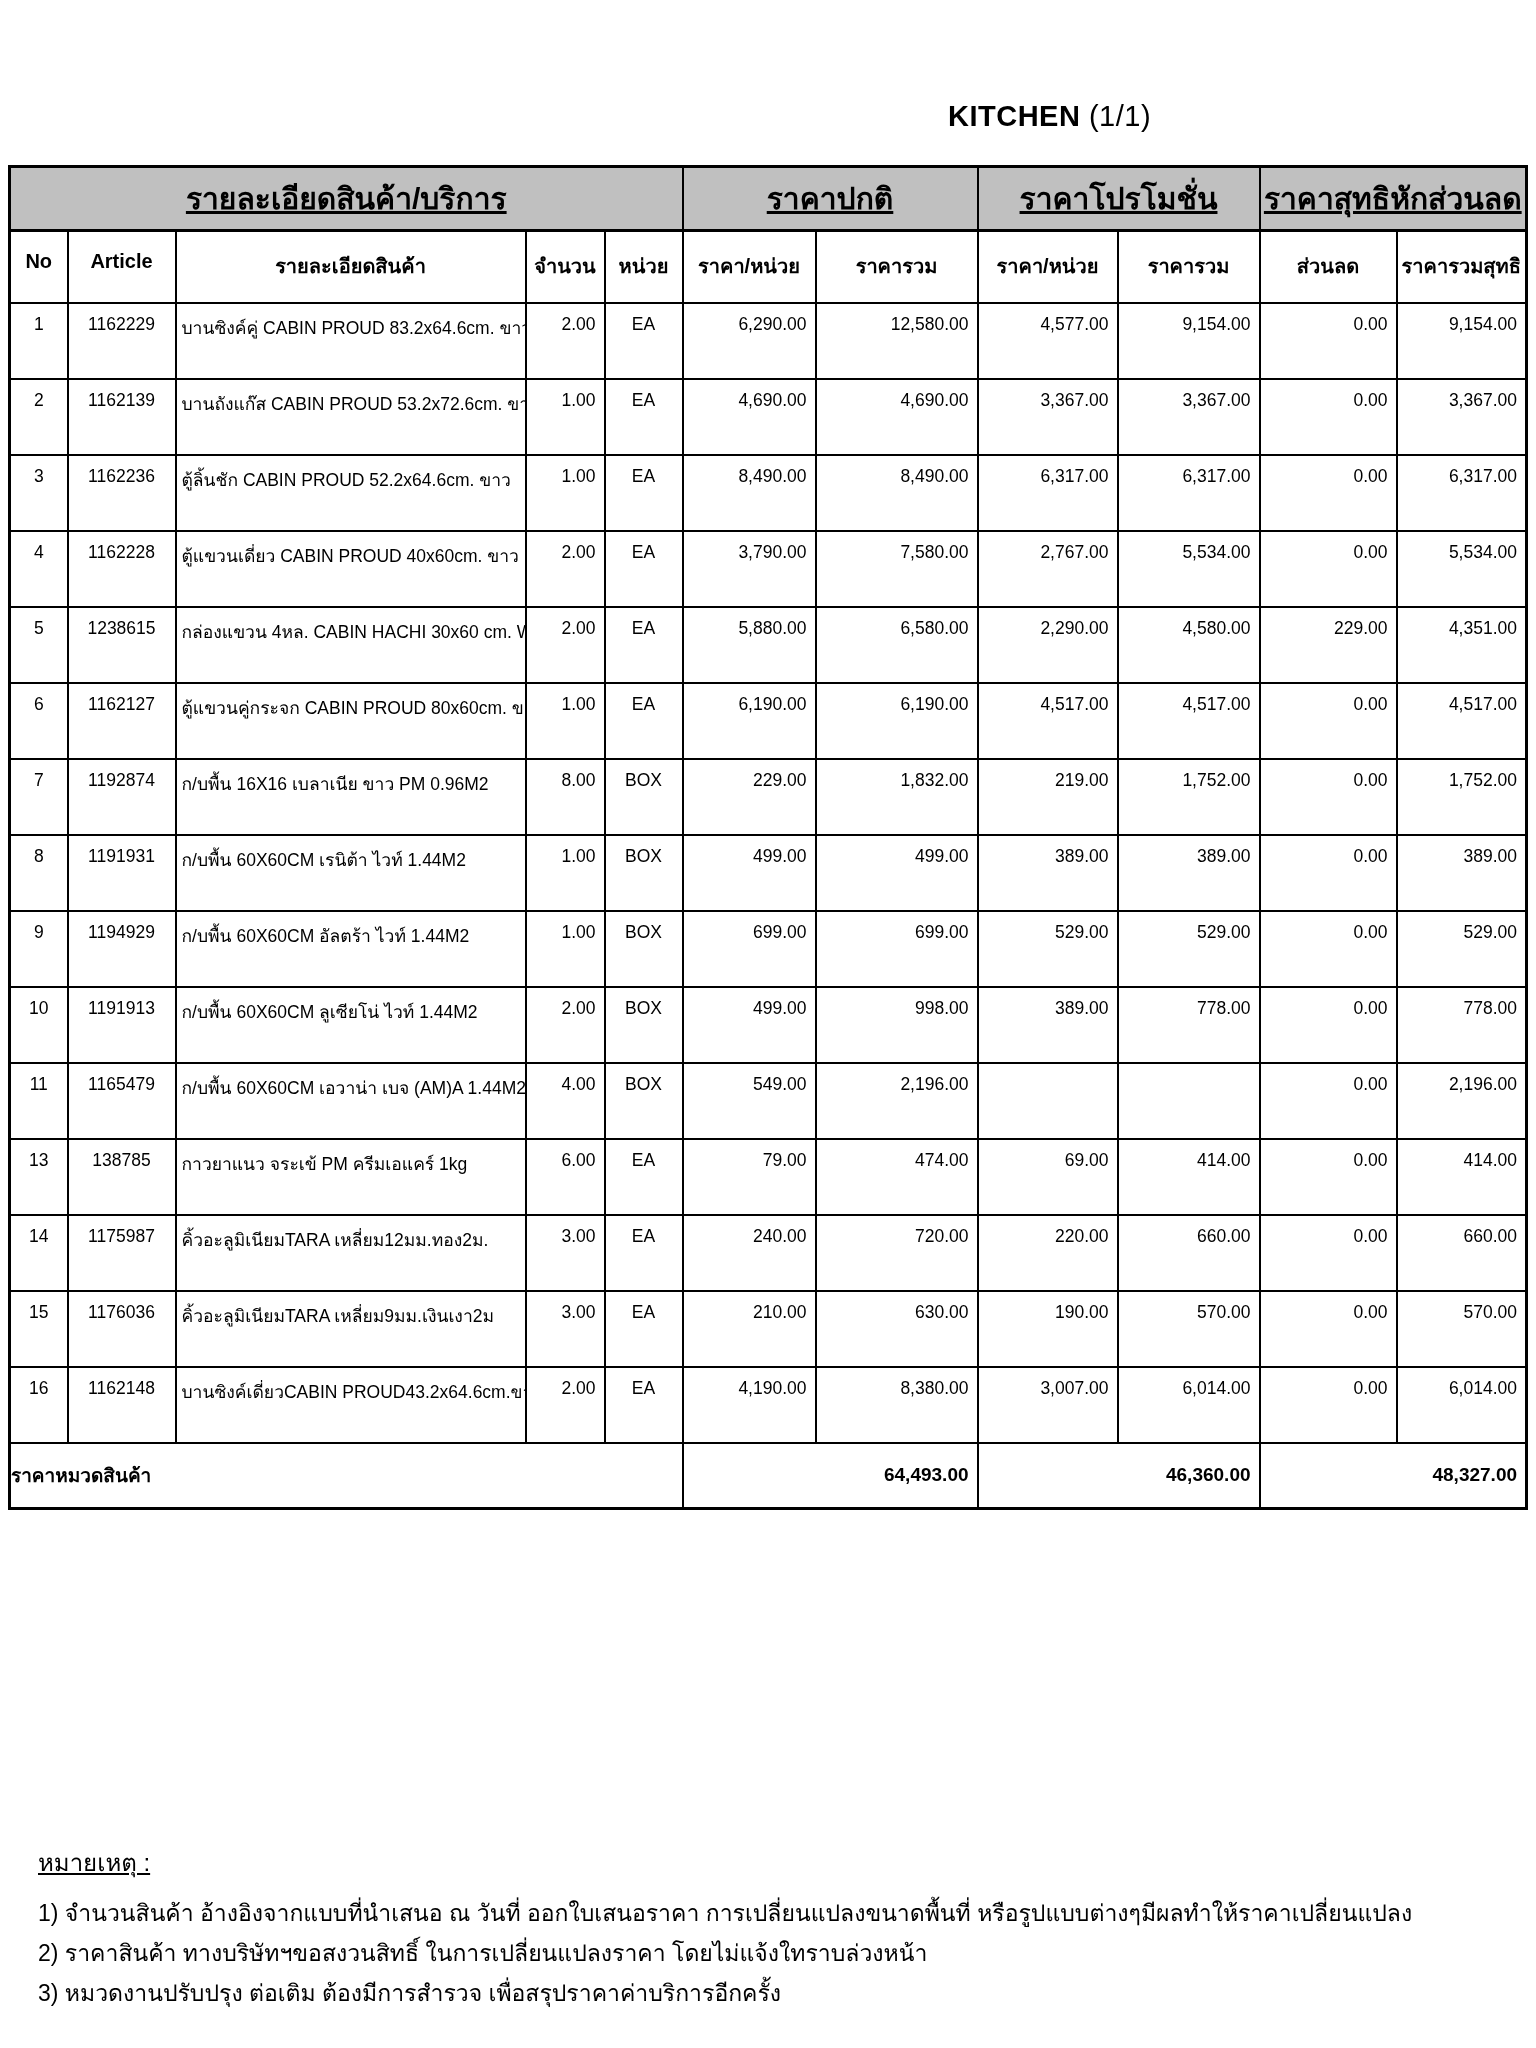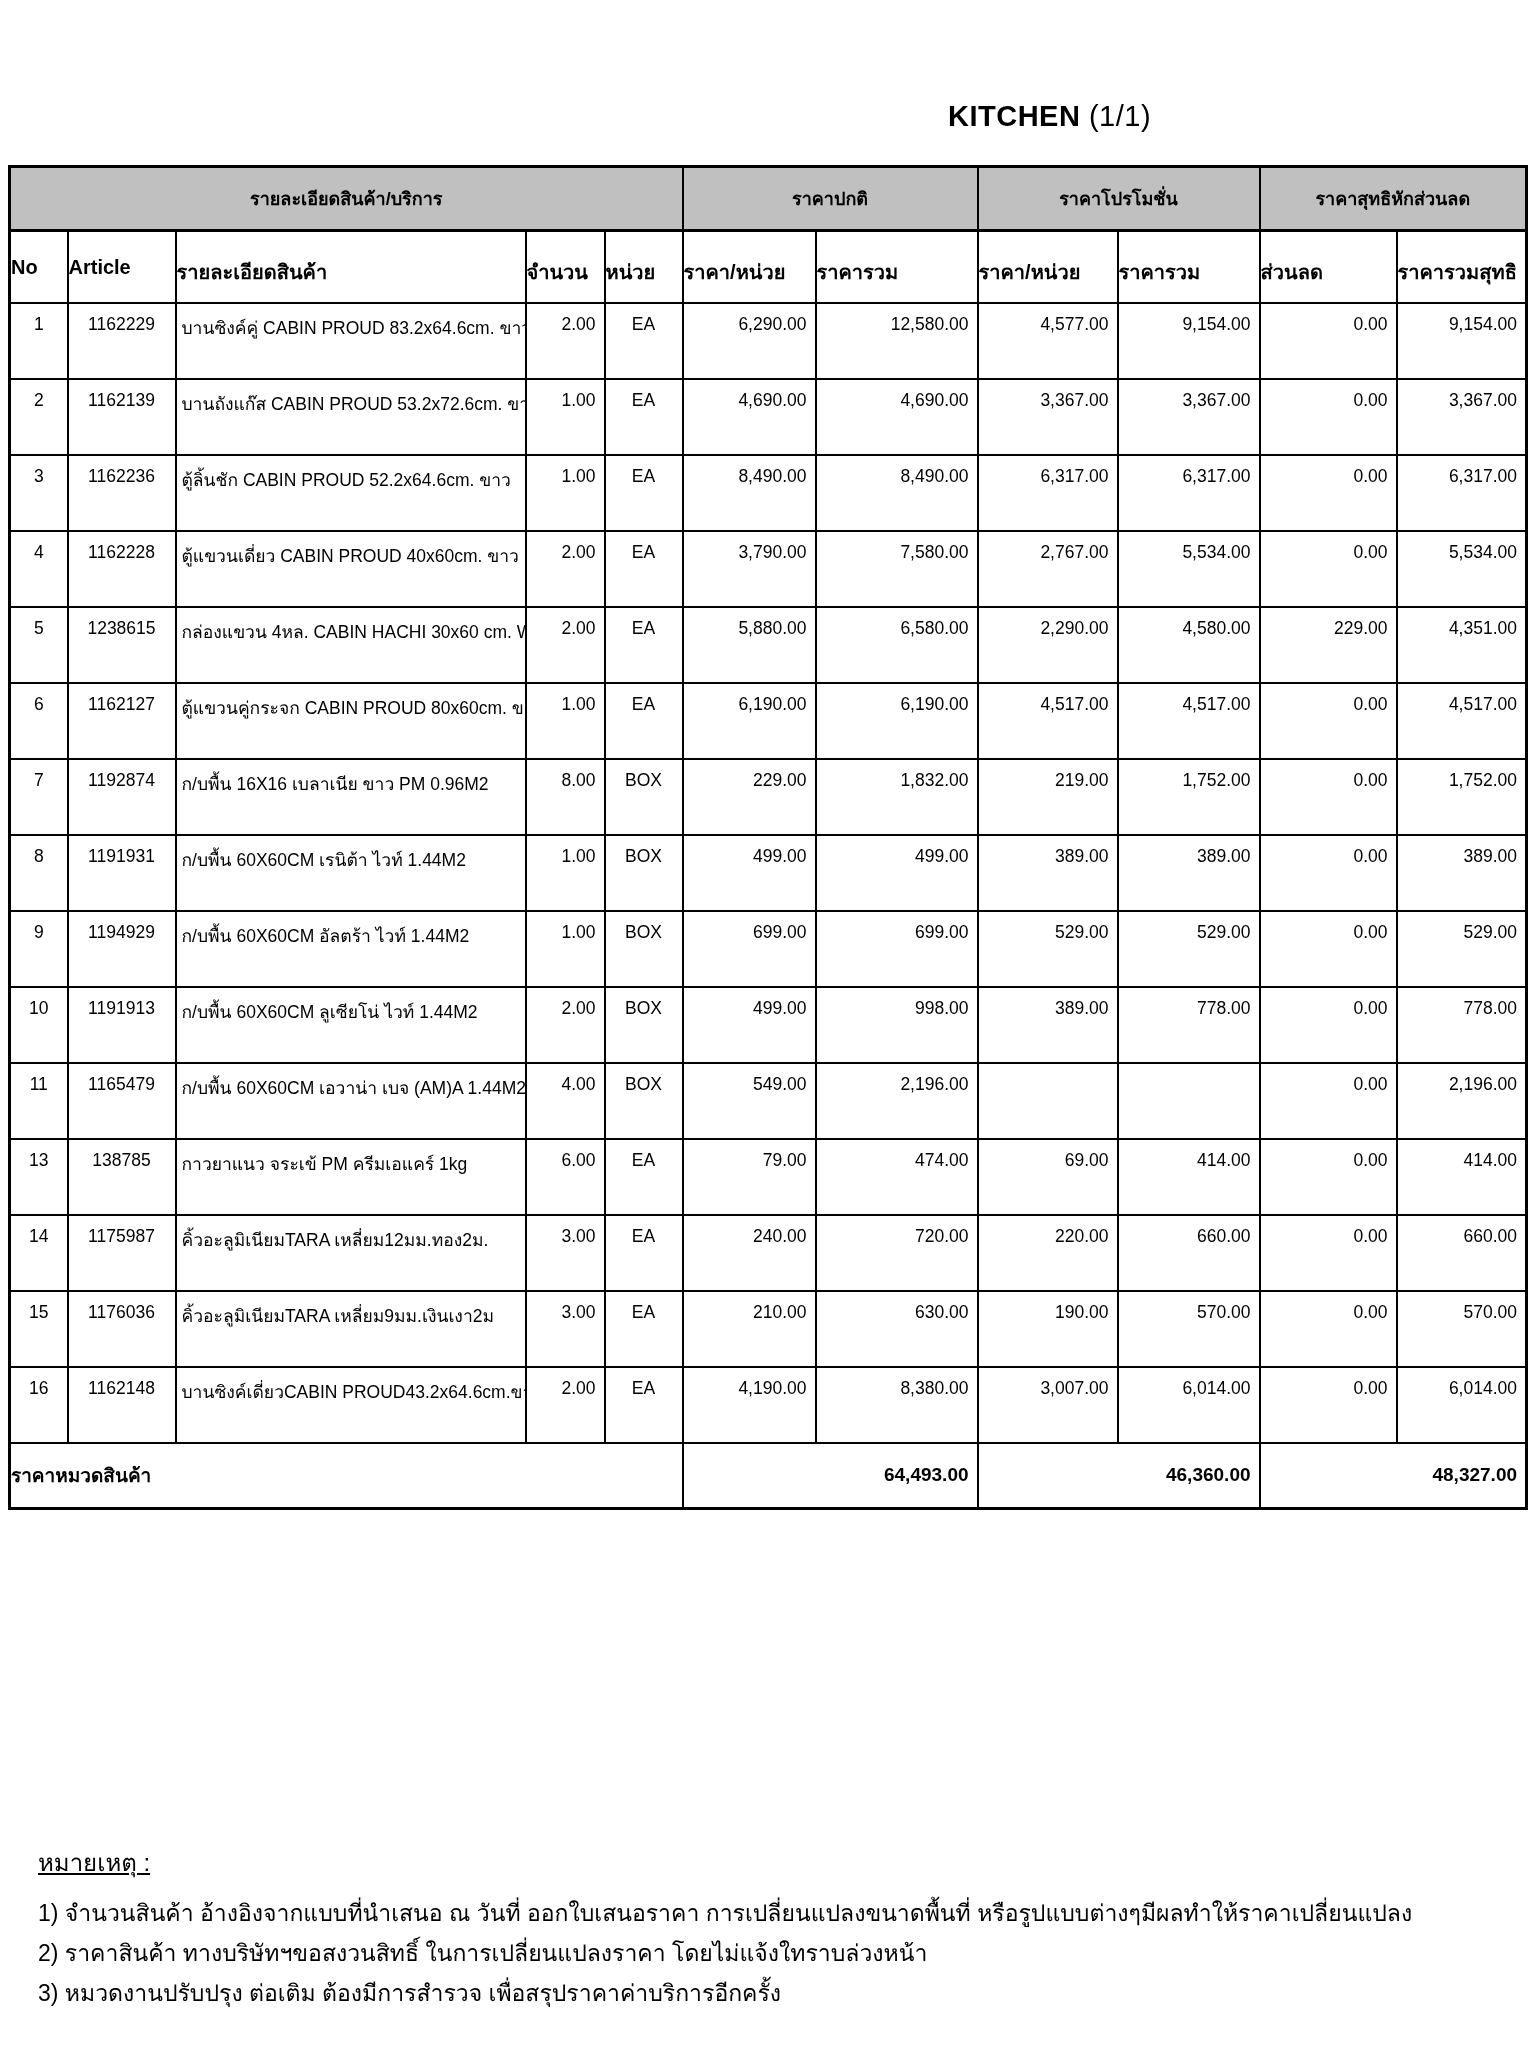--- a/index.html
+++ b/index.html
@@ -34,34 +34,35 @@
     table-layout: fixed;
     border: 3px solid #000;
   }
   table.quote th, table.quote td {
     border: 2px solid #000;
     overflow: hidden;
   }
   tr.group-header th {
     background: #c0c0c0;
     height: 64px;
-    font-size: 18px;
+    font-size: 30px;
     font-weight: bold;
     text-align: center;
     vertical-align: middle;
     border-bottom: 3px solid #000;
+    text-decoration: underline;
   }
   tr.sub-header th {
     background: #ffffff;
     height: 72px;
     font-size: 20px;
     font-weight: bold;
-    text-align: left;
+    text-align: center;
     vertical-align: top;
-    padding-top: 24px;
+    padding-top: 18px;
     white-space: nowrap;
   }
   tr.data-row td {
     height: 76px;
     vertical-align: top;
     padding-top: 10px;
     font-size: 17.5px;
     background: #ffffff;
   }
   td.c-center { text-align: center; }

